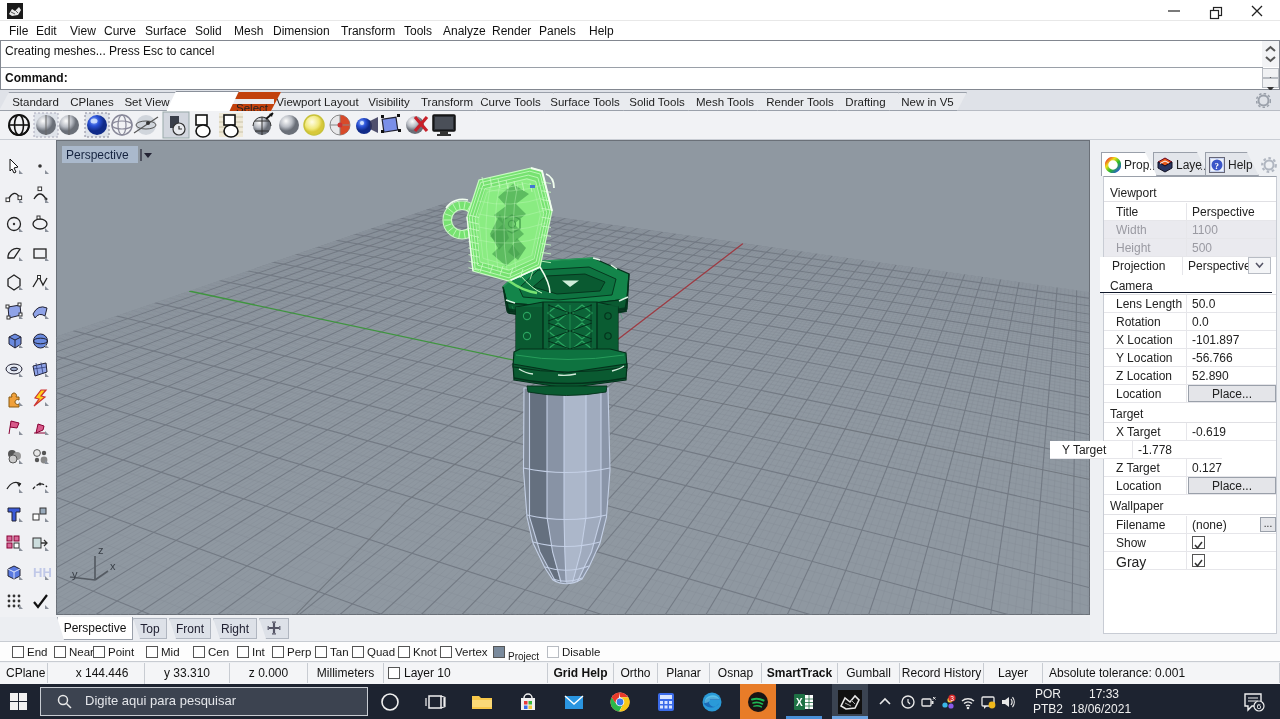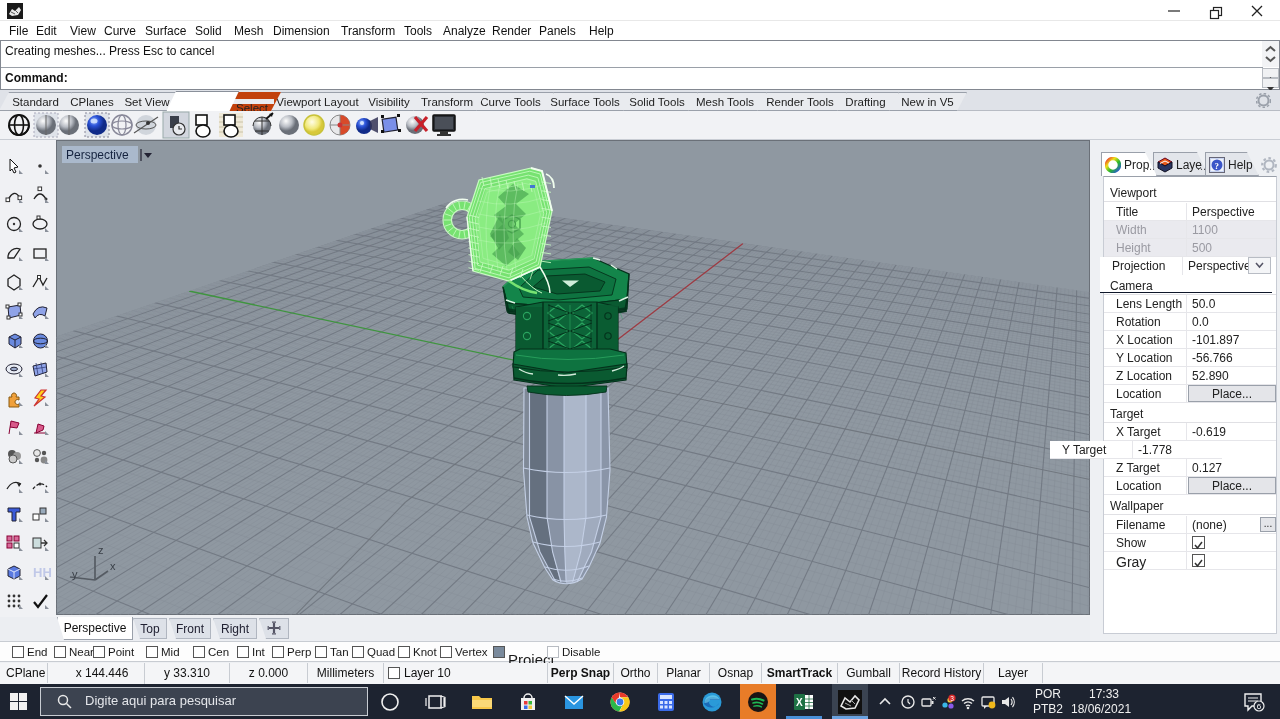--- a/index.html
+++ b/index.html
@@ -1073,21 +1073,21 @@
 <span class="tx" style="left:287px;top:3.5px;font-size:11.5px;color:#1a1a1a">Perp</span>
 <span class="abs" style="left:315px;top:4px;width:12px;height:12px;background:#fff;border:1px solid #555"></span>
 <span class="tx" style="left:330px;top:3.5px;font-size:11.5px;color:#1a1a1a">Tan</span>
 <span class="abs" style="left:352px;top:4px;width:12px;height:12px;background:#fff;border:1px solid #555"></span>
 <span class="tx" style="left:367px;top:3.5px;font-size:11.5px;color:#1a1a1a">Quad</span>
 <span class="abs" style="left:398px;top:4px;width:12px;height:12px;background:#fff;border:1px solid #555"></span>
 <span class="tx" style="left:413px;top:3.5px;font-size:11.5px;color:#1a1a1a">Knot</span>
 <span class="abs" style="left:440px;top:4px;width:12px;height:12px;background:#fff;border:1px solid #555"></span>
 <span class="tx" style="left:455px;top:3.5px;font-size:11.5px;color:#1a1a1a">Vertex</span>
 <span class="abs" style="left:493px;top:4px;width:12px;height:12px;background:#7a8a9c;border:1px solid #555"></span>
-<span class="tx" style="left:508px;top:9px;font-size:15px;color:#1a1a1a">Project</span>
+<span class="tx" style="left:508px;top:9px;font-size:10px;color:#1a1a1a">Project</span>
 <span class="abs" style="left:547px;top:4px;width:12px;height:12px;background:#fff;border:1px solid #b8bcc2"></span>
 <span class="tx" style="left:562px;top:3.5px;font-size:11.5px;color:#1a1a1a">Disable</span>
 </div>
 <div class="abs" style="left:0;top:663px;width:1280px;height:21px;background:#f4f5f7">
 <div class="abs" style="left:0px;top:0;width:48px;height:20px;border-right:1px solid #c8ccd2;overflow:hidden">
 <span class="tx" style="left:6px;top:3px;font-size:12px;color:#111;">CPlane</span>
 </div>
 <div class="abs" style="left:60px;top:0;width:85px;height:36px;border-right:1px solid #c8ccd2;overflow:hidden">
 <div style="text-align:center;font-size:12px;color:#111;padding-top:3px;">x 144.446</div>
 </div>
@@ -1096,21 +1096,21 @@
 </div>
 <div class="abs" style="left:230px;top:0;width:78px;height:20px;border-right:1px solid #c8ccd2;overflow:hidden">
 <div style="text-align:center;font-size:12px;color:#111;padding-top:3px;">z 0.000</div>
 </div>
 <div class="abs" style="left:308px;top:0;width:76px;height:20px;border-right:1px solid #c8ccd2;overflow:hidden">
 <div style="text-align:center;font-size:12px;color:#111;padding-top:3px;">Millimeters</div>
 </div>
 <div class="abs" style="left:384px;top:0;width:164px;height:20px;border-right:1px solid #c8ccd2;overflow:hidden">
 </div>
 <div class="abs" style="left:548px;top:0;width:66px;height:20px;border-right:1px solid #c8ccd2;overflow:hidden">
-<div style="text-align:center;font-size:12px;color:#111;padding-top:3px;font-weight:bold">Perp Snap</div>
+<div style="text-align:center;font-size:12px;color:#111;padding-top:3px;font-weight:bold">Grid Help</div>
 </div>
 <div class="abs" style="left:614px;top:0;width:44px;height:20px;border-right:1px solid #c8ccd2;overflow:hidden">
 <div style="text-align:center;font-size:12px;color:#111;padding-top:3px;">Ortho</div>
 </div>
 <div class="abs" style="left:658px;top:0;width:52px;height:20px;border-right:1px solid #c8ccd2;overflow:hidden">
 <div style="text-align:center;font-size:12px;color:#111;padding-top:3px;">Planar</div>
 </div>
 <div class="abs" style="left:710px;top:0;width:52px;height:20px;border-right:1px solid #c8ccd2;overflow:hidden">
 <div style="text-align:center;font-size:12px;color:#111;padding-top:3px;">Osnap</div>
 </div>
@@ -1118,20 +1118,23 @@
 <div style="text-align:center;font-size:12px;color:#111;padding-top:3px;font-weight:bold">SmartTrack</div>
 </div>
 <div class="abs" style="left:838px;top:0;width:62px;height:20px;border-right:1px solid #c8ccd2;overflow:hidden">
 <div style="text-align:center;font-size:12px;color:#111;padding-top:3px;">Gumball</div>
 </div>
 <div class="abs" style="left:900px;top:0;width:84px;height:20px;border-right:1px solid #c8ccd2;overflow:hidden">
 <div style="text-align:center;font-size:12px;color:#111;padding-top:3px;">Record History</div>
 </div>
 <div class="abs" style="left:984px;top:0;width:59px;height:20px;border-right:1px solid #c8ccd2;overflow:hidden">
 <div style="text-align:center;font-size:12px;color:#111;padding-top:3px;">Layer</div>
+</div>
+<div class="abs" style="left:1043px;top:0;width:237px;height:20px;border-right:1px solid #c8ccd2;overflow:hidden">
+<span class="tx" style="left:6px;top:3px;font-size:12px;color:#111;">Absolute tolerance: 0.001</span>
 </div>
 <span class="abs" style="left:388px;top:4px;width:12px;height:12px;background:#fff;border:1px solid #555"></span>
 <span class="tx" style="left:404px;top:3px;font-size:12px;color:#111">Layer 10</span>
 </div>
 <div class="abs" style="left:0;top:684px;width:1280px;height:35px;background:#1d2330"></div>
 <svg class="abs" style="left:10px;top:693px" width="17" height="17">
     <g fill="#f2f2f2">
       <rect x="0" y="0" width="8" height="8"></rect>
       <rect x="9" y="0" width="8" height="8"></rect>
       <rect x="0" y="9" width="8" height="8"></rect>

